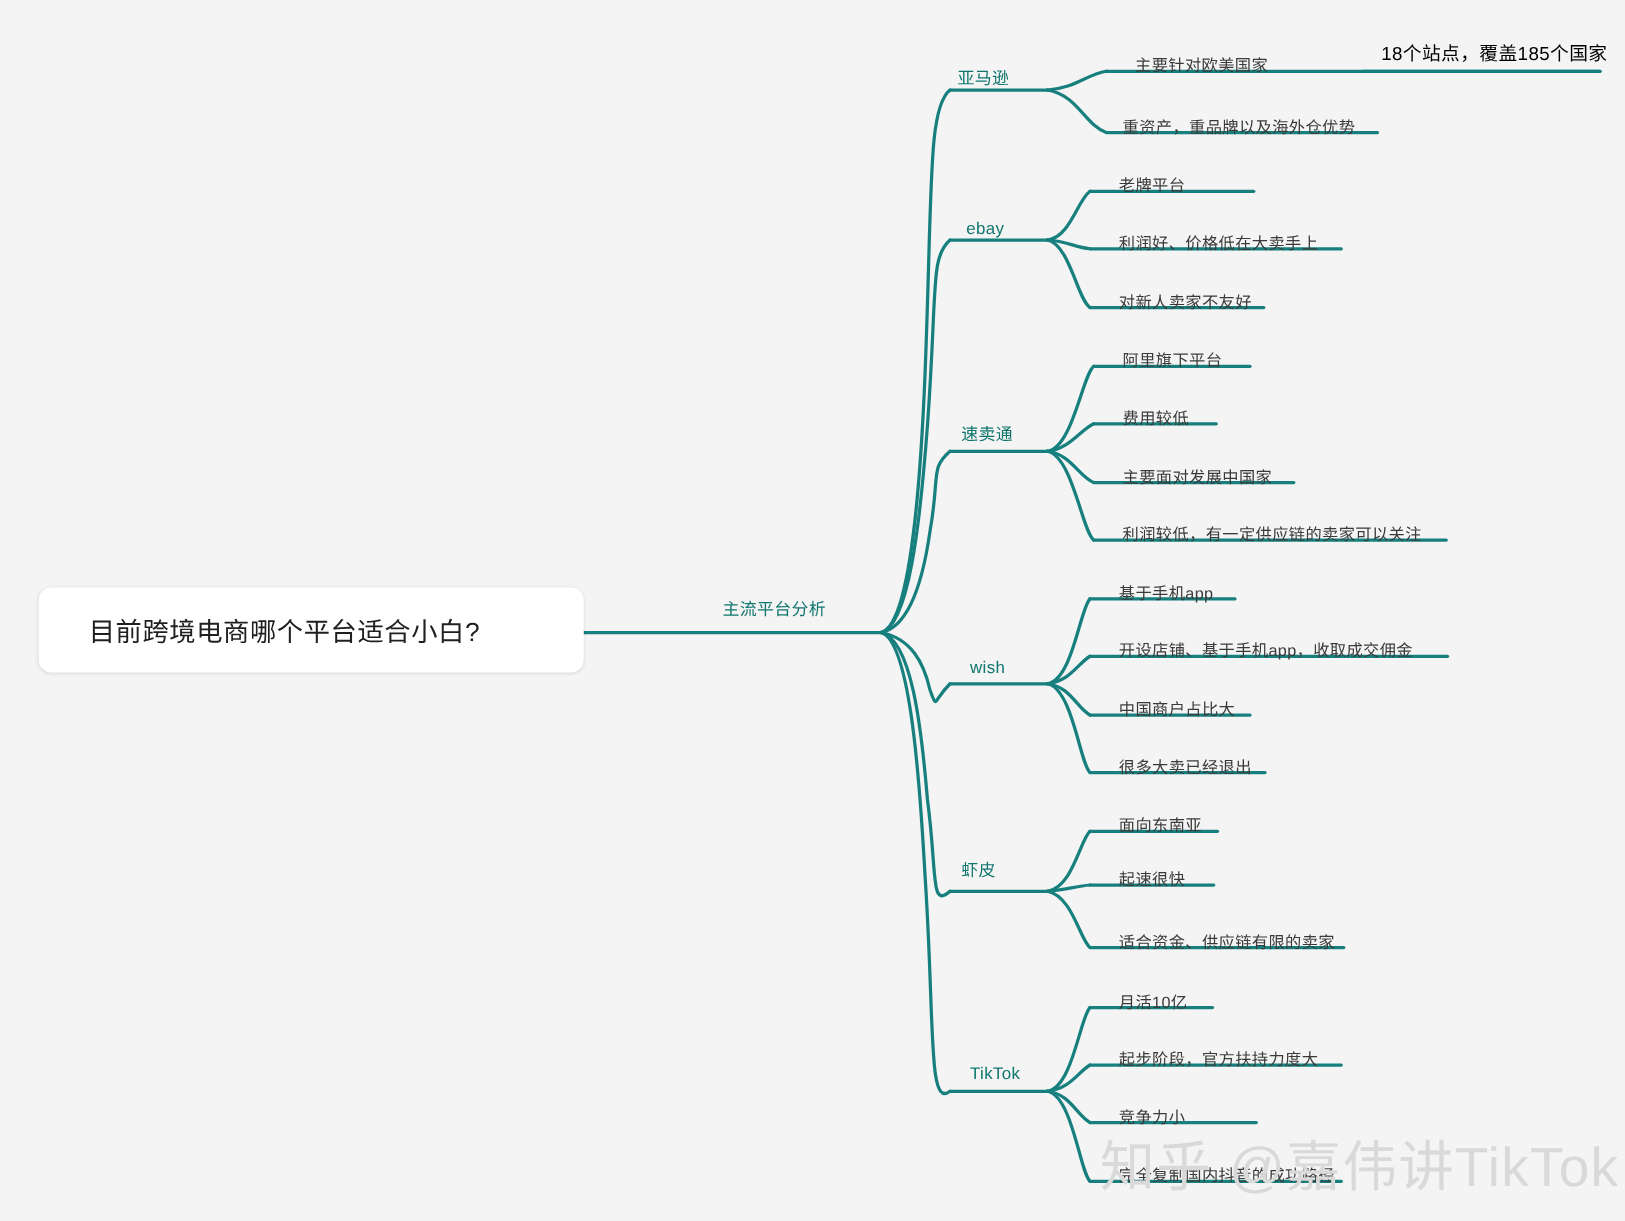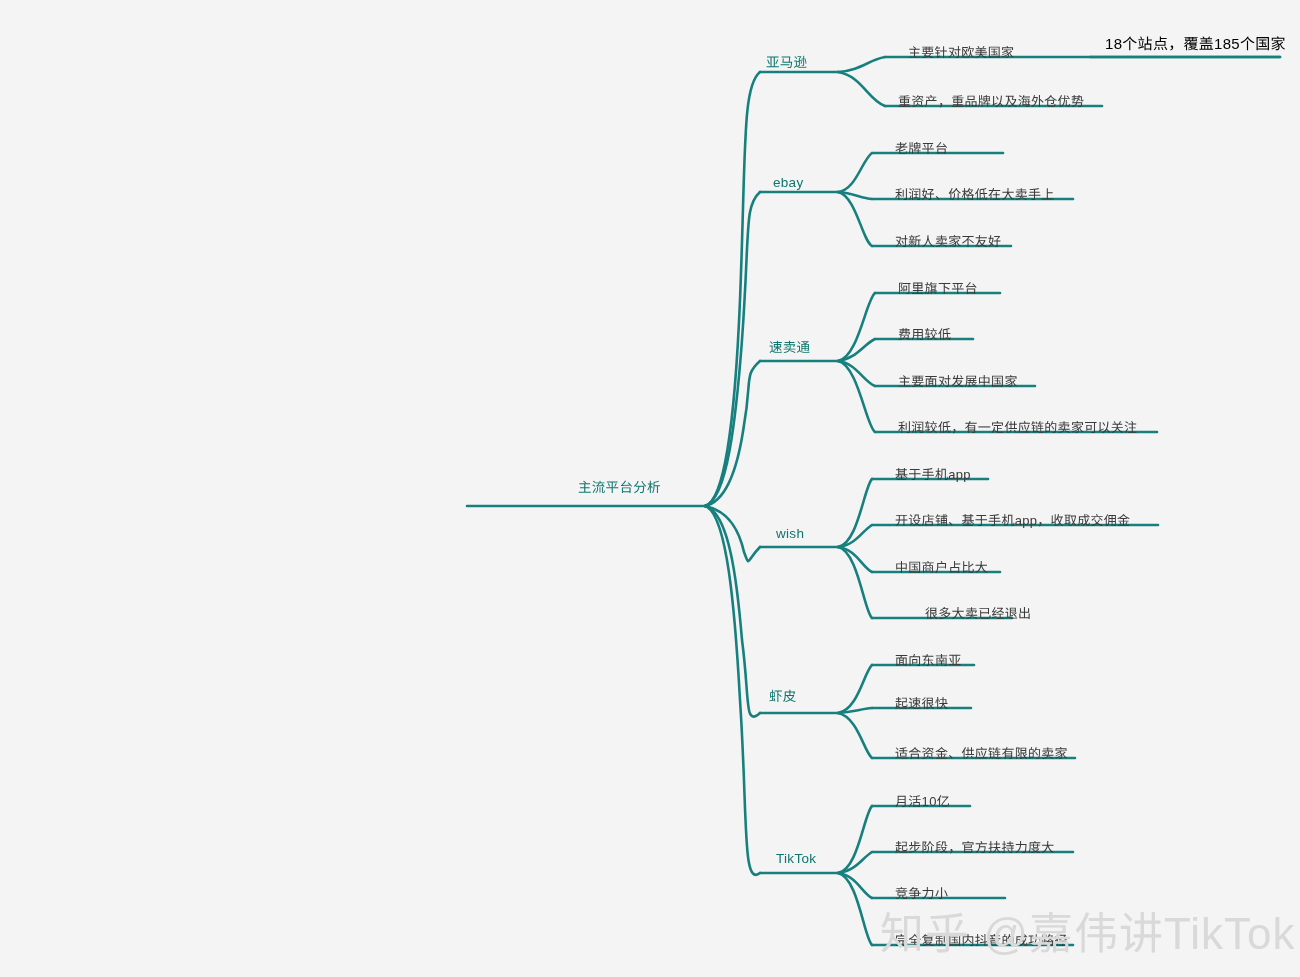--- a/index.html
+++ b/index.html
@@ -122,20 +122,23 @@
       <path d="M838,873 C858,877 864,938 872,945"></path>
       <path d="M872,806 L970,806"></path>
       <path d="M872,852 L1073,852"></path>
       <path d="M872,898 L1005,898"></path>
       <path d="M872,945 L1073,945"></path>
 
       <path d="M1090,57 L1280,57"></path>
     </g>
   </svg>
 
+  <div class="root-node">
+    <span class="root-text">目前跨境电商哪个平台适合小白?</span>
+  </div>
 
   <div class="node-label label-l1" style="left:578px;top:481px;">主流平台分析</div>
 
   <div class="node-label label-l1" style="left:766px;top:56px;">亚马逊</div>
   <div class="node-label label-l1" style="left:773px;top:176px;text-align:right;">ebay</div>
   <div class="node-label label-l1" style="left:769px;top:341px;">速卖通</div>
   <div class="node-label label-l1" style="left:776px;top:527px;">wish</div>
   <div class="node-label label-l1" style="left:769px;top:690px;">虾皮</div>
   <div class="node-label label-l1" style="left:776px;top:852px;">TikTok</div>
 
@@ -148,21 +151,21 @@
   <div class="node-label label-l2" style="left:895px;top:225px;text-align:center;">对新人卖家不友好</div>
 
   <div class="node-label label-l2" style="left:898px;top:272px;">阿里旗下平台</div>
   <div class="node-label label-l2" style="left:898px;top:318px;">费用较低</div>
   <div class="node-label label-l2" style="left:898px;top:365px;">主要面对发展中国家</div>
   <div class="node-label label-l2" style="left:898px;top:411px;text-align:center;">利润较低，有一定供应链的卖家可以关注</div>
 
   <div class="node-label label-l2" style="left:895px;top:458px;">基于手机app</div>
   <div class="node-label label-l2" style="left:895px;top:504px;">开设店铺、基于手机app，收取成交佣金</div>
   <div class="node-label label-l2" style="left:895px;top:551px;">中国商户占比大</div>
-  <div class="node-label label-l2" style="left:925px;top:597px;">很多大卖已经退出</div>
+  <div class="node-label label-l2" style="left:895px;top:597px;">很多大卖已经退出</div>
 
   <div class="node-label label-l2" style="left:895px;top:644px;">面向东南亚</div>
   <div class="node-label label-l2" style="left:895px;top:687px;">起速很快</div>
   <div class="node-label label-l2" style="left:895px;top:737px;">适合资金、供应链有限的卖家</div>
 
   <div class="node-label label-l2" style="left:895px;top:785px;">月活10亿</div>
   <div class="node-label label-l2" style="left:895px;top:831px;">起步阶段，官方扶持力度大</div>
   <div class="node-label label-l2" style="left:895px;top:877px;">竞争力小</div>
   <div class="node-label label-l2" style="left:895px;top:924px;">完全复制国内抖音的成功路径</div>
 

